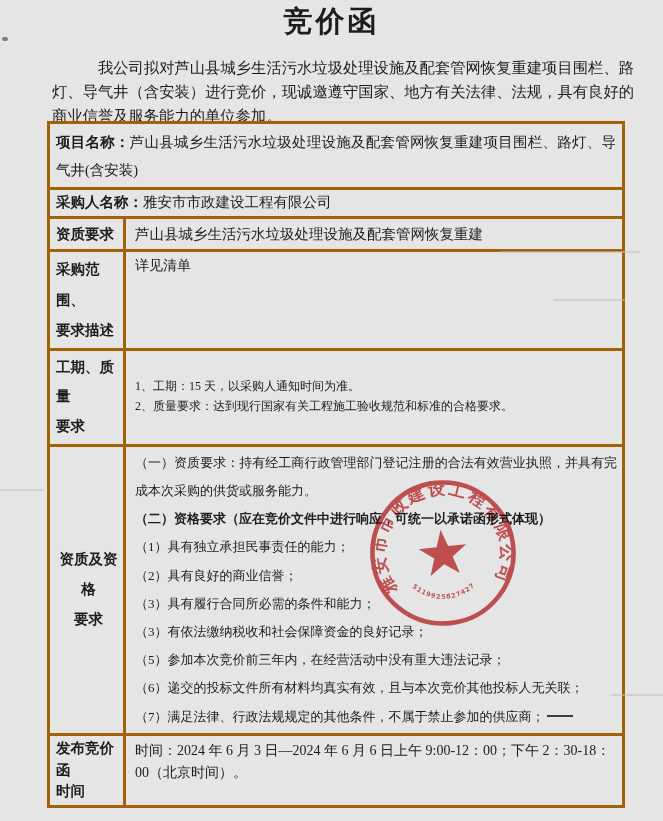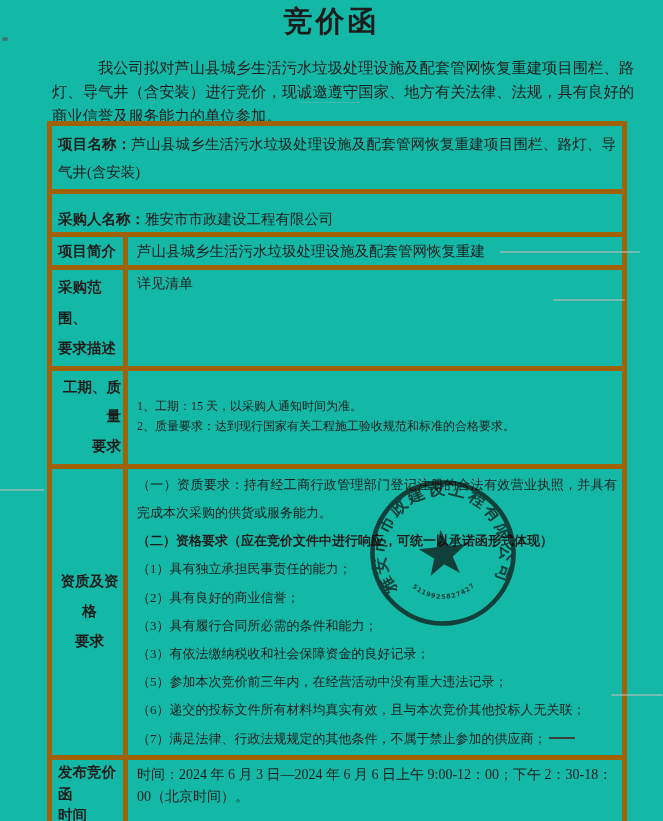--- a/index.html
+++ b/index.html
@@ -1,47 +1,47 @@
 <!DOCTYPE html>
 <html><head>
 <meta charset="utf-8">
 <style>
   html,body{margin:0;padding:0;background:#ffffff;}
   .page{
     position:relative;width:663px;height:821px;margin:0 auto;
-    background:#14b8a6;overflow:hidden;
+    background:#e5e5e5;overflow:hidden;
     font-family:"Liberation Serif","DejaVu Serif",serif;
     color:#1c1c1c;
   }
   .doc-title{
     position:absolute;top:2px;left:0;width:100%;margin:0;
     text-align:center;font-size:29px;font-weight:700;letter-spacing:3px;
   }
   .intro{
     position:absolute;top:44px;left:40px;width:582px;margin:12px;
     font-size:15.3px;line-height:1.58;text-indent:3em;text-align:justify;
   }
   table.bid{
     position:absolute;left:47px;top:121px;width:575px;
     border-collapse:collapse;table-layout:fixed;
   }
   td{
-    border:5px solid #a16207;vertical-align:top;overflow:hidden;
+    border:3px solid #a16207;vertical-align:top;overflow:hidden;
     padding:2px 6px;font-size:14.5px;
   }
   .lbl{font-weight:700;}
   .lblcell{font-weight:700;white-space:pre-line;padding-left:6px;padding-right:2px;}
   tr.project{height:62px;}   tr.project td{line-height:1.95;padding-top:4px;text-align:justify;}
-  tr.purchaser{height:27px;} tr.purchaser td{line-height:1.5;padding-top:15px;}
+  tr.purchaser{height:27px;} tr.purchaser td{line-height:1.5;padding-top:3px;font-family:Liberation Mono, monospace;}
   tr.contact{height:52px;}   tr.contact td{line-height:1.9;padding-top:4px;letter-spacing:.5px;}
   tr.contact td.val{letter-spacing:0;}
   tr.brief{height:33px;}     tr.brief td{vertical-align:middle;}
   tr.scope{height:55px;}     tr.scope .lblcell{line-height:2.1;font-family:Liberation Serif, serif;}
   tr.scope td.val{font-size:14px;padding-top:5px;}
-  tr.period{height:53px;}    tr.period .lblcell{line-height:2.05;text-align:right;vertical-align:middle;}
+  tr.period{height:53px;}    tr.period .lblcell{line-height:2.05;text-align:left;vertical-align:middle;}
   tr.period td.val{font-size:12px;line-height:1.65;vertical-align:middle;margin-top:32px;}
   tr.qual{height:283px;}     tr.qual .lblcell{line-height:2.05;text-align:center;vertical-align:middle;}
   tr.qual td.val{font-size:13px;line-height:2.17;padding-left:9px;padding-right:5px;}
   tr.qual td.val .q2{font-weight:700;}
   tr.qual td.val .qp1{text-align:justify;}
   tr.publish{height:61px;}   tr.publish .lblcell{line-height:1.5;}
   tr.publish td.val{font-size:14px;line-height:1.6;padding-top:4px;}
   .val{padding-left:9px;}
   
   .stamp{
@@ -81,21 +81,21 @@
       <td colspan="4">
         <span class="lbl">项目名称：</span><span>芦山县城乡生活污水垃圾处理设施及配套管网恢复重建项目围栏、路灯、导气井(含安装)</span>
       </td>
     </tr>
     <tr class="purchaser">
       <td colspan="4">
         <span class="lbl">采购人名称：</span><span>雅安市市政建设工程有限公司</span>
       </td>
     </tr>
     <tr class="brief">
-      <td class="lblcell">项目简介</td>
+      <td class="lblcell">资质要求</td>
       <td class="val" colspan="3">芦山县城乡生活污水垃圾处理设施及配套管网恢复重建</td>
     </tr>
     <tr class="scope">
       <td class="lblcell">采购范围、
 要求描述</td>
       <td class="val" colspan="3">详见清单</td>
     </tr>
     <tr class="period">
       <td class="lblcell">工期、质量
 要求</td>

